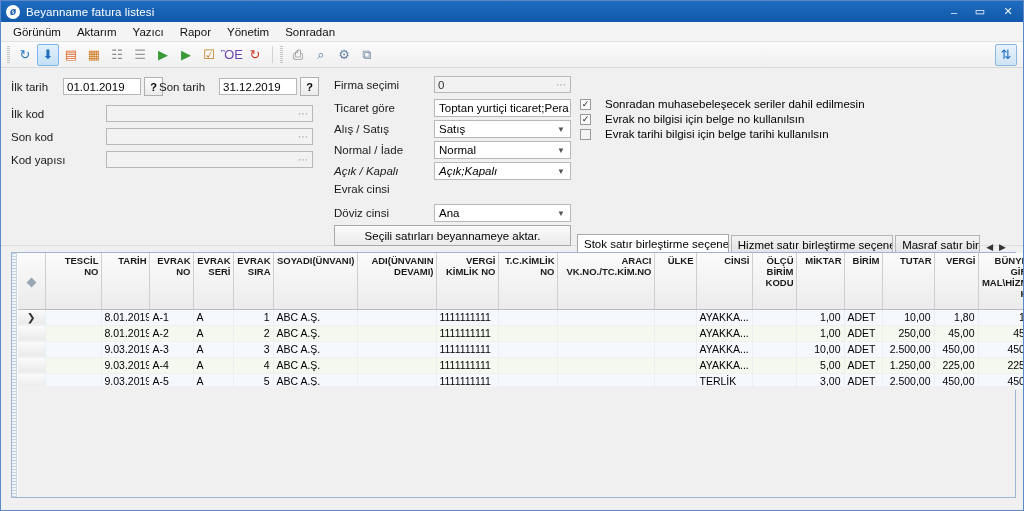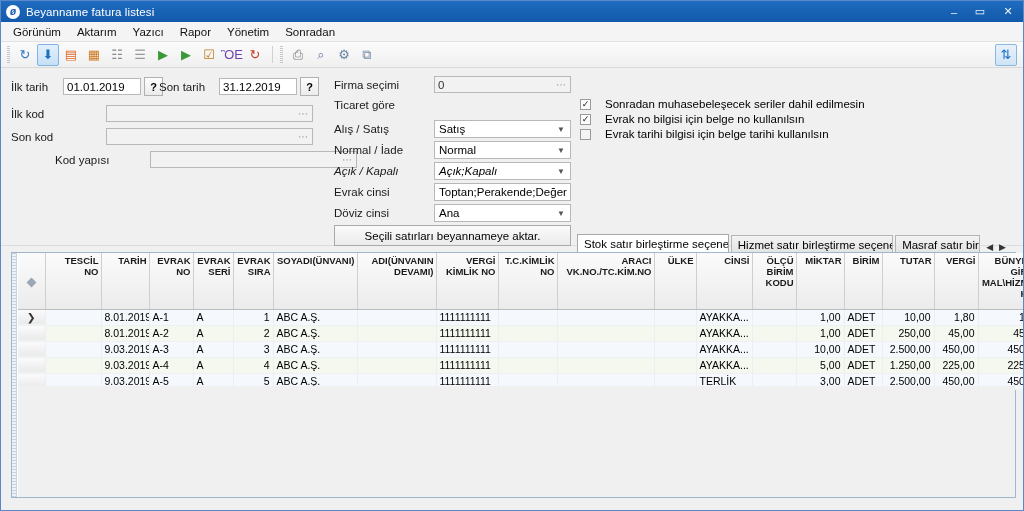--- a/index.html
+++ b/index.html
@@ -299,38 +299,42 @@
     </div>
 
     <div class="row" style="left:10px; top:60px;">
       <div class="lbl" style="width:95px">Son kod</div>
       <div class="txtin readonlyish" style="width:207px">
         <span></span>
         <span class="dots">⋯</span>
       </div>
     </div>
 
-    <div class="row" style="left:10px; top:83px;margin-left:44px;">
+    <div class="row" style="left:10px; top:83px;">
       <div class="lbl" style="width:95px">Kod yapısı</div>
       <div class="txtin readonlyish" style="width:207px">
         <span></span>
         <span class="dots">⋯</span>
       </div>
     </div>
 
     <div class="row" style="left:333px; top:8px;">
       <div class="lbl" style="width:100px">Firma seçimi</div>
       <div class="txtin readonlyish" style="width:137px">
         <span>0</span>
         <span class="dots">⋯</span>
       </div>
     </div>
 
     <div class="row" style="left:333px; top:31px;">
       <div class="lbl" style="width:100px">Ticaret göre</div>
+      <div class="combo" style="width:137px">
+        <span>Toptan yurtiçi ticaret;Pera</span>
+        <span class="caret">▼</span>
+      </div>
     </div>
 
     <div class="row" style="left:333px; top:52px;">
       <div class="lbl" style="width:100px">Alış / Satış</div>
       <div class="combo" style="width:137px">
         <span>Satış</span>
         <span class="caret">▼</span>
       </div>
     </div>
 
@@ -345,24 +349,20 @@
     <div class="row" style="left:333px; top:94px;font-style:italic;">
       <div class="lbl" style="width:100px">Açık / Kapalı</div>
       <div class="combo" style="width:137px">
         <span>Açık;Kapalı</span>
         <span class="caret">▼</span>
       </div>
     </div>
 
     <div class="row" style="left:333px; top:115px;">
       <div class="lbl" style="width:100px">Evrak cinsi</div>
-      <div class="combo" style="width:137px">
-        <span>Toptan;Perakende;Değer</span>
-        <span class="caret">▼</span>
-      </div>
     </div>
 
     <div class="row" style="left:333px; top:136px;">
       <div class="lbl" style="width:100px">Döviz cinsi</div>
       <div class="combo" style="width:137px">
         <span>Ana</span>
         <span class="caret">▼</span>
       </div>
     </div>
 

